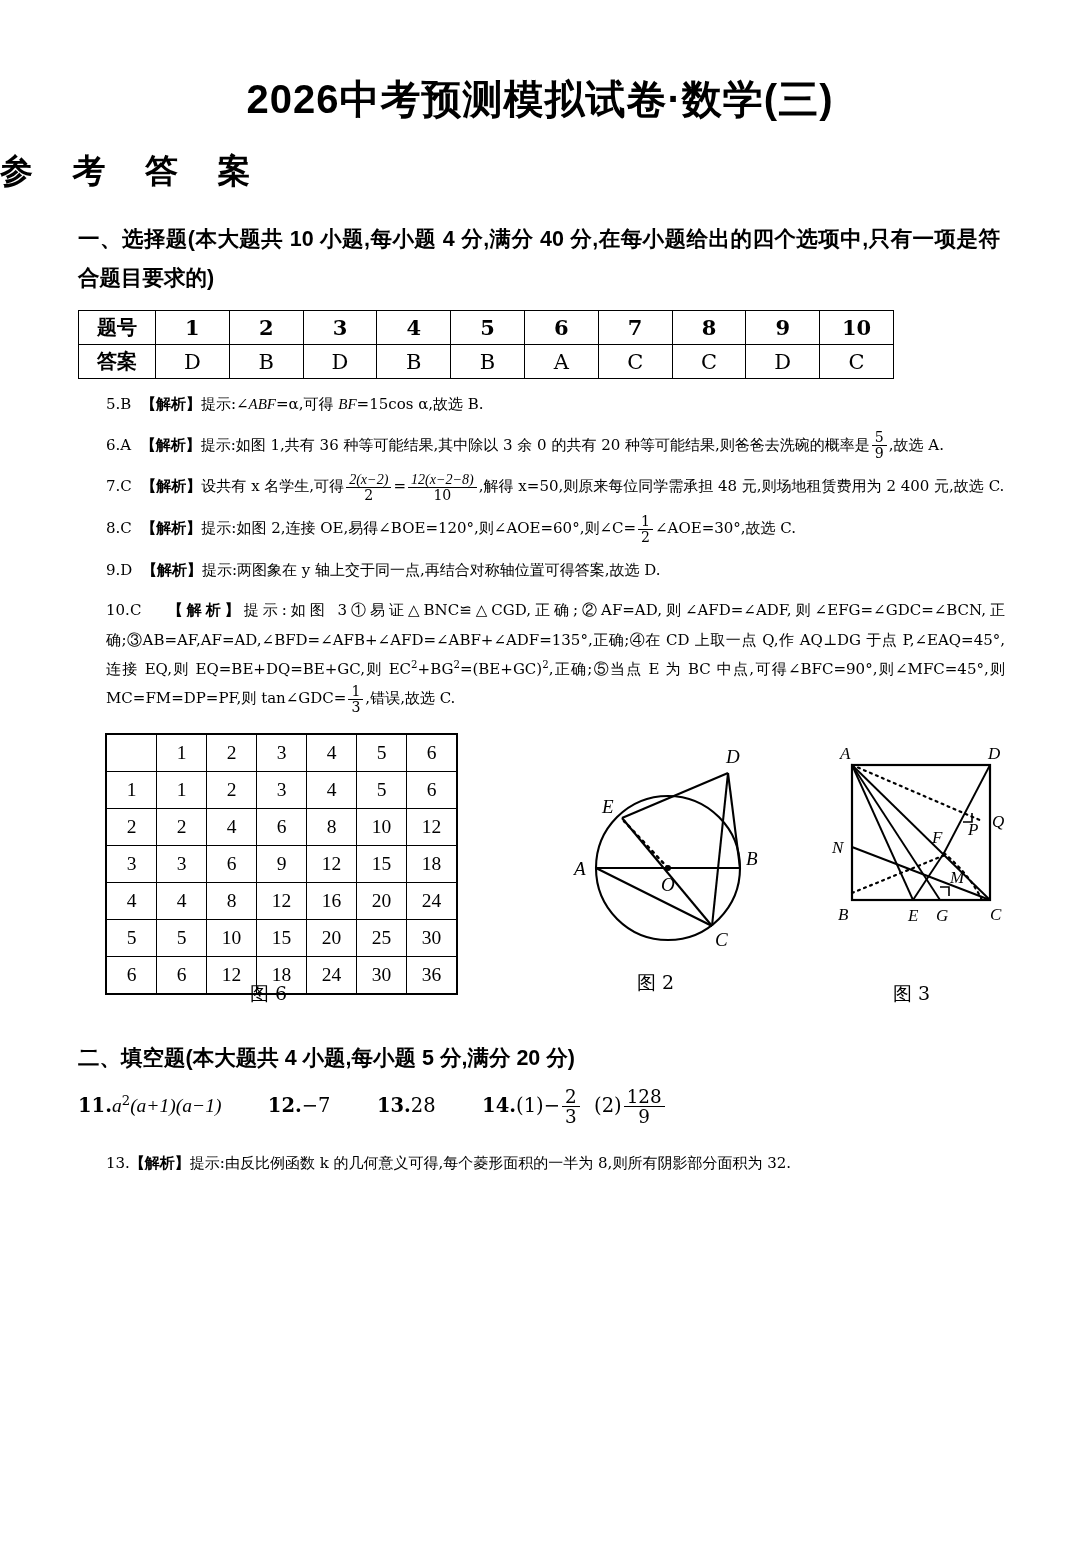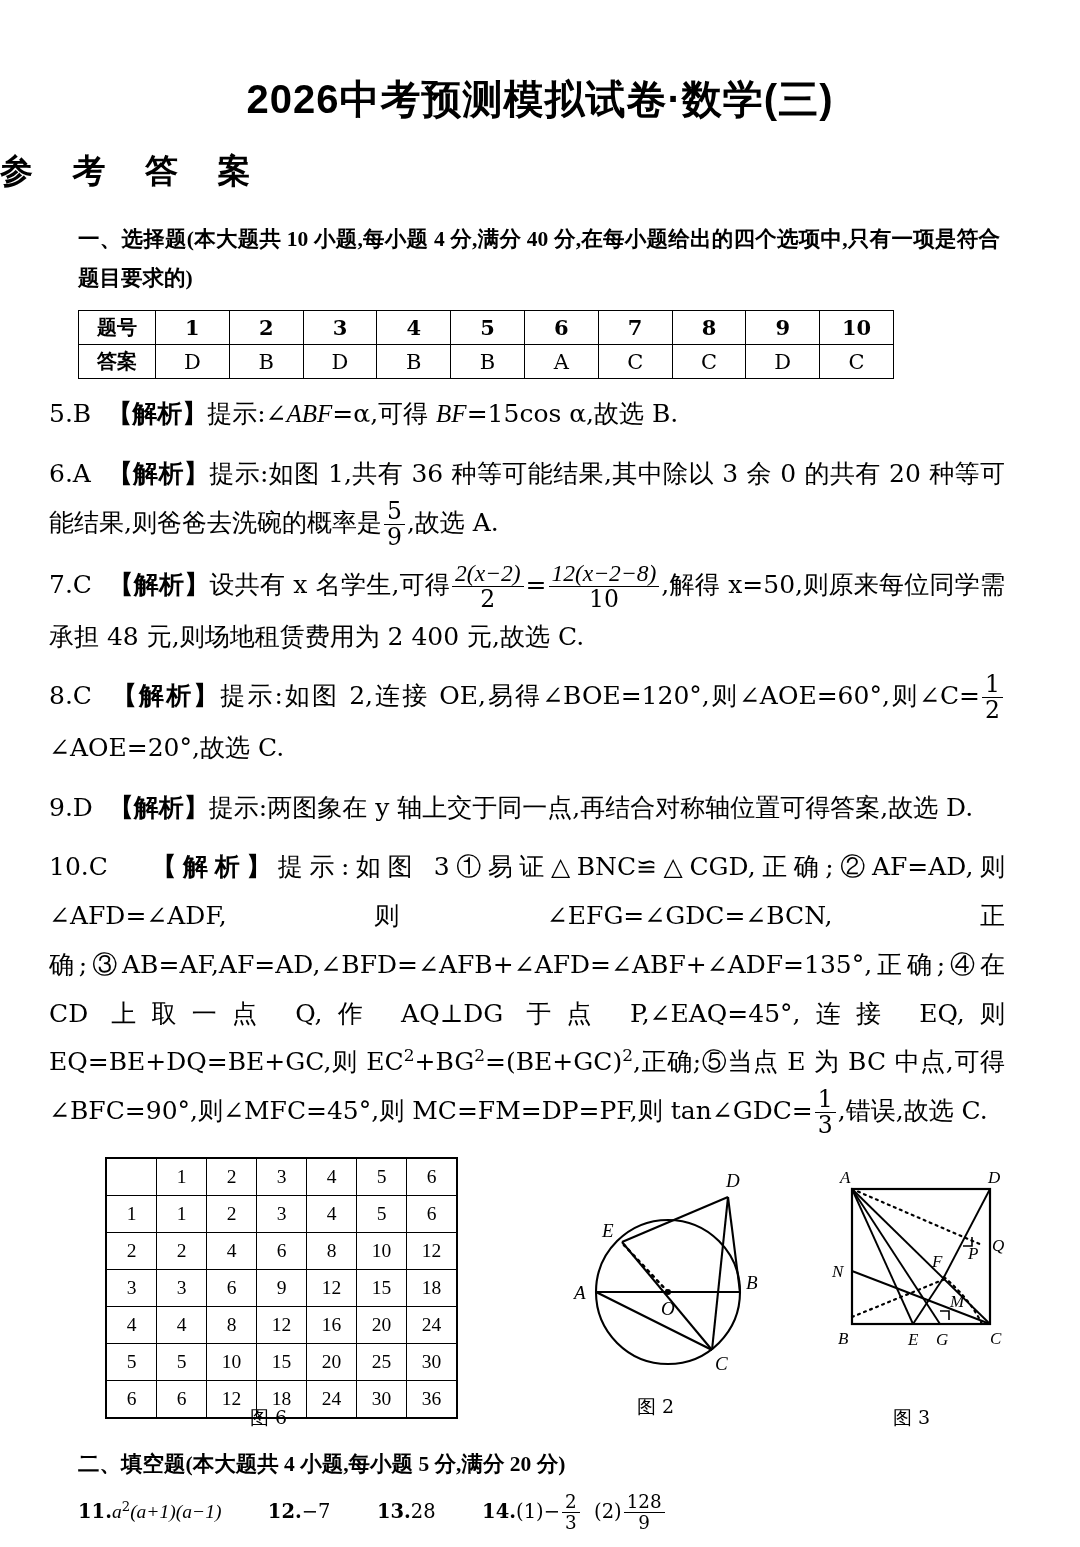--- a/index.html
+++ b/index.html
@@ -41,21 +41,21 @@
     font-family: "DejaVu Serif", "Liberation Serif", serif;
   }
 
   
   .section-head {
     font-size: 21.5px;
     font-weight: bold;
     line-height: 1.82;
     margin: 26px 80px 0 78px;
     text-align: justify;
-    font-family: Liberation Serif, serif;
+    font-family: Liberation Sans, sans-serif;
   }
 
   
   .ans-table-wrap {
     margin: 12px 0 0 78px;
     width: 924px;
   }
   table.ans-table {
     border-collapse: collapse;
     width: 816px;
@@ -75,22 +75,22 @@
     width: 74px;
     font-size: 20px;
   }
   table.ans-table td.ansval {
     font-weight: normal;
     font-size: 21px;
   }
 
   
   .expl {
-    margin: 11px 75px 0 49px;
-    font-size: 25px;
+    margin: 11px 75px 0 106px;
+    font-size: 15px;
     line-height: 1.95;
     text-align: justify;
     text-justify: inter-ideograph;
     font-family: "DejaVu Serif", "Liberation Serif", serif;
   }
   .expl .num { font-weight: normal; }
   .expl .tag { font-weight: bold; }
   .mi { font-style: italic; font-family: "Liberation Serif", serif; }
 
   
@@ -210,21 +210,21 @@
     &nbsp;<span class="tag">【解析】</span><span>提示:如图 1,共有 36 种等可能结果,其中除以 3 余 0 的共有 20 种等可能结果,则爸爸去洗碗的概率是</span><span class="frac"><span class="nu">5</span><span class="de">9</span></span><span>,故选 A.</span>
   </div>
 
   <div class="expl">
     <span class="num">7</span><span>.</span><span>C</span>
     &nbsp;<span class="tag">【解析】</span><span>设共有 x 名学生,可得</span><span class="frac"><span class="nu mi">2(x−2)</span><span class="de">2</span></span><span>=</span><span class="frac"><span class="nu mi">12(x−2−8)</span><span class="de">10</span></span><span>,解得 x=50,则原来每位同学需承担 48 元,则场地租赁费用为 2 400 元,故选 C.</span>
   </div>
 
   <div class="expl">
     <span class="num">8</span><span>.</span><span>C</span>
-    &nbsp;<span class="tag">【解析】</span><span>提示:如图 2,连接 OE,易得∠BOE=120°,则∠AOE=60°,则∠C=</span><span class="frac"><span class="nu">1</span><span class="de">2</span></span><span>∠AOE=20°,故选 C.</span>
+    &nbsp;<span class="tag">【解析】</span><span>提示:如图 2,连接 OE,易得∠BOE=120°,则∠AOE=60°,则∠C=</span><span class="frac"><span class="nu">1</span><span class="de">2</span></span><span>∠AOE=30°,故选 C.</span>
   </div>
 
   <div class="expl">
     <span class="num">9</span><span>.</span><span>D</span>
     &nbsp;<span class="tag">【解析】</span><span>提示:两图象在 y 轴上交于同一点,再结合对称轴位置可得答案,故选 D.</span>
   </div>
 
   <div class="expl">
     <span class="num">10</span><span>.</span><span>C</span>
     &nbsp;&nbsp;<span class="tag">【解析】</span><span>提示:如图 3①易证△BNC≌△CGD,正确;②AF=AD,则∠AFD=∠ADF,则∠EFG=∠GDC=∠BCN,正确;③AB=AF,AF=AD,∠BFD=∠AFB+∠AFD=∠ABF+∠ADF=135°,正确;④在 CD 上取一点 Q,作 AQ⊥DG 于点 P,∠EAQ=45°,连接 EQ,则 EQ=BE+DQ=BE+GC,则 EC</span><span class="sup">2</span><span>+BG</span><span class="sup">2</span><span>=(BE+GC)</span><span class="sup">2</span><span>,正确;⑤当点 E 为 BC 中点,可得∠BFC=90°,则∠MFC=45°,则 MC=FM=DP=PF,则 tan∠GDC=</span><span class="frac"><span class="nu">1</span><span class="de">3</span></span><span>,错误,故选 C.</span>
@@ -368,27 +368,30 @@
         <text x="112" y="108" font-family="Liberation Serif, serif" font-style="italic" font-size="17">F</text>
         <text x="148" y="100" font-family="Liberation Serif, serif" font-style="italic" font-size="17">P</text>
         <text x="172" y="92" font-family="Liberation Serif, serif" font-style="italic" font-size="17">Q</text>
         <text x="130" y="148" font-family="Liberation Serif, serif" font-style="italic" font-size="17">M</text>
       </svg>
     </div>
     <div class="fig-cap" style="left:893px; top:252px;">图 3</div>
 
   </div>
 
-  <div class="section-head" style="margin-top:2px;">二、填空题(本大题共 4 小题,每小题 5 分,满分 20 分)</div>
+  <div class="section-head" style="margin-top:20px;">二、填空题(本大题共 4 小题,每小题 5 分,满分 20 分)</div>
 
   <div class="fill-line">
     <span class="bold-n">11.</span><span class="mi">a</span><span class="sup">2</span><span class="mi">(a+1)(a−1)</span>
     <span class="sp"></span>
     <span class="bold-n">12.</span><span>−7</span>
     <span class="sp"></span>
     <span class="bold-n">13.</span><span>28</span>
     <span class="sp"></span>
     <span class="bold-n">14.</span><span>(1)</span><span>−</span><span class="frac"><span class="nu">2</span><span class="de">3</span></span>
     &nbsp;<span>(2)</span><span class="frac"><span class="nu">128</span><span class="de">9</span></span>
   </div>
 
+  <div class="expl" style="margin-top:22px;">
+    <span class="num">13.</span><span class="tag">【解析】</span><span>提示:由反比例函数 k 的几何意义可得,每个菱形面积的一半为 8,则所有阴影部分面积为 32.</span>
+  </div>
 
 </div>
 
 </body></html>

